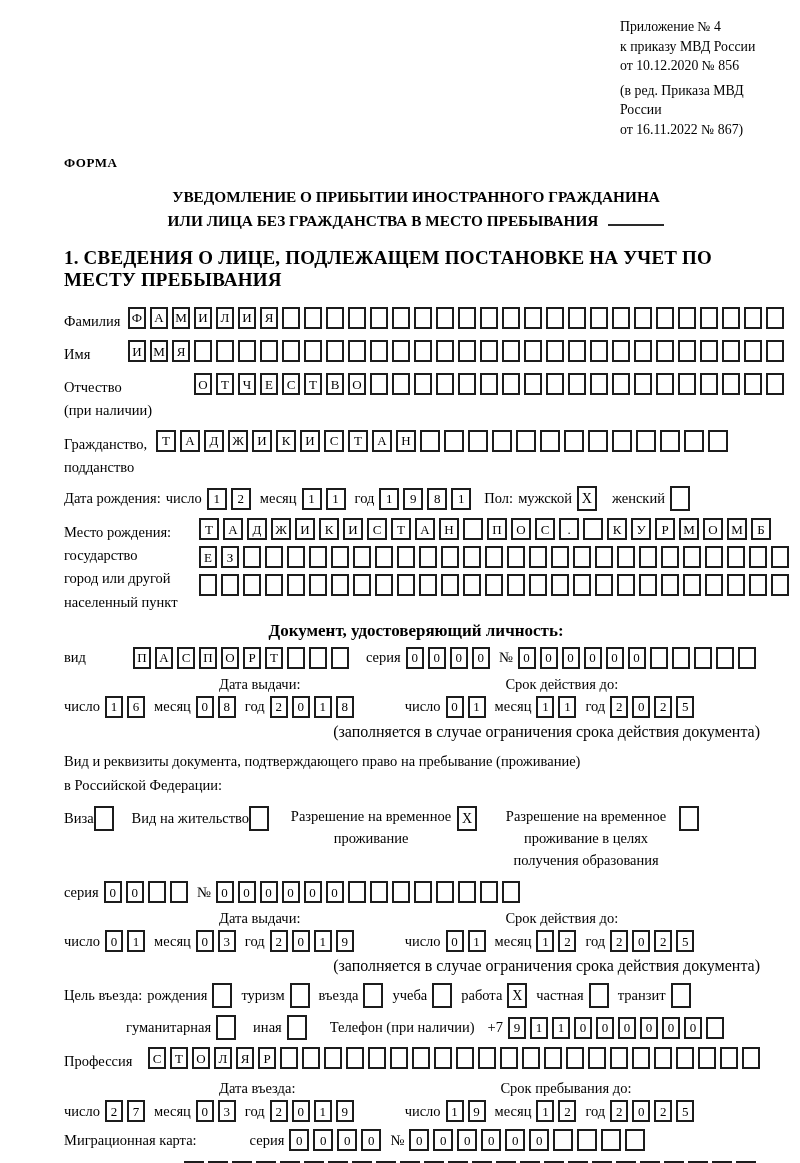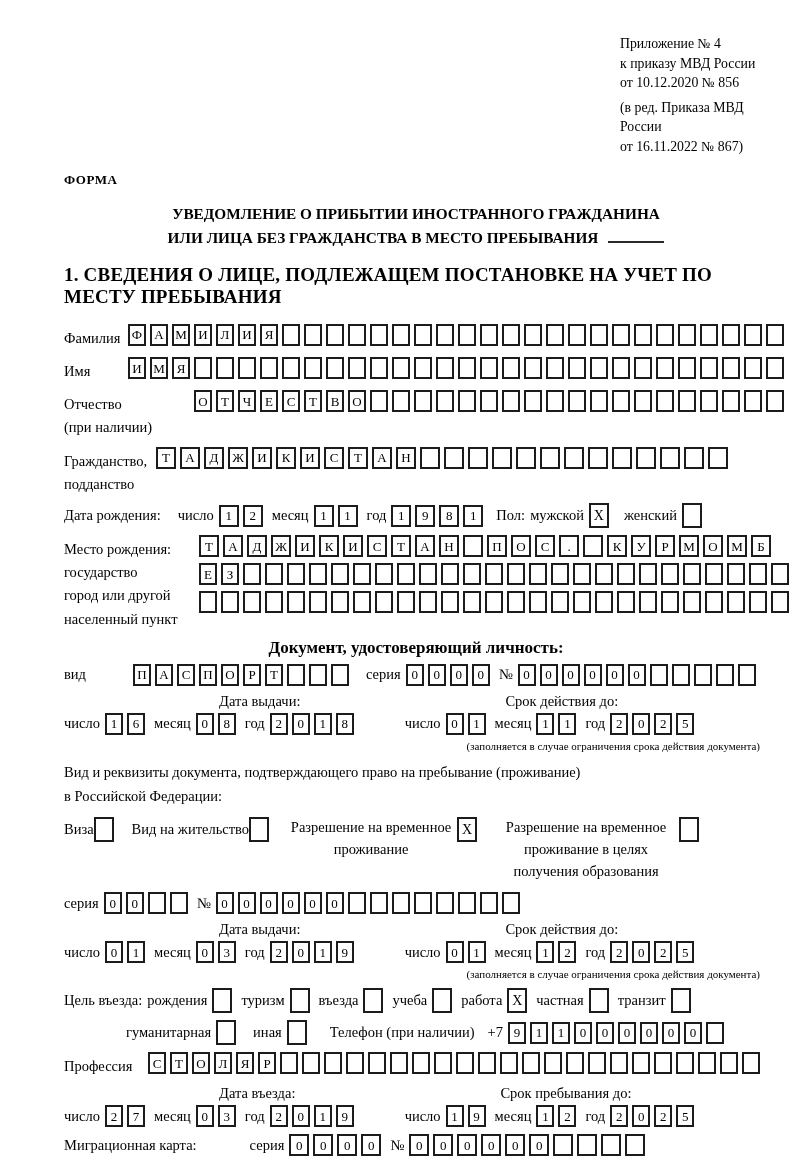--- a/index.html
+++ b/index.html
@@ -1,19 +1,19 @@
 <!DOCTYPE html>
 <html><head>
 <meta charset="utf-8">
 <style>
   html,body{margin:0;padding:0;background:#fff;}
   body{width:800px;height:1163px;overflow:hidden;color:#000;
        font-family:"Liberation Serif","DejaVu Serif",serif;font-size:14.5px;}
   .page{position:relative;width:800px;height:1163px;box-sizing:border-box;
-        padding:34px 32px 0 64px;}
+        padding:17px 32px 0 64px;}
   
   .appendix{margin-left:556px;font-size:13.8px;line-height:1.42;}
   .appendix .gap{margin-top:5px;}
   .form-label{text-align:left;font-weight:bold;font-size:13px;margin:16px 2px 14px 0;letter-spacing:.5px;}
   .doc-title{text-align:center;font-weight:bold;font-size:15.3px;line-height:1.55;margin-bottom:14px;}
   .blank-line{display:inline-block;width:56px;border-bottom:2px solid #2a2a2a;height:12px;margin-left:10px;}
   .section-heading{font-weight:bold;font-size:19px;margin:8px 0 16px;letter-spacing:.2px;}
   
   .frow{display:flex;align-items:flex-start;margin-bottom:7px;}
   .inline-row{display:flex;align-items:center;gap:5px;margin-bottom:7px;flex-wrap:nowrap;}
@@ -31,21 +31,21 @@
         display:flex;align-items:center;justify-content:center;flex:0 0 auto;
         font-size:13px;line-height:1;background:#fff;}
   .wide .cbox{width:20px;}
   .cb .cbox{width:20px;height:25px;font-size:14px;}
   
   .dg{display:flex;align-items:center;gap:5px;flex:0 0 auto;}
   .dg2{margin-left:42px;}
   .dheads{display:flex;font-size:14.5px;margin-bottom:3px;}
   .dh1{margin-left:155px;}
   .dh2{margin-left:205px;}
-  .note{font-size:11px;margin:-2px 0 8px;}
+  .note{font-size:16px;margin:-2px 0 8px;}
   .note.right{text-align:right;margin-right:8px;}
   .center-bold{text-align:center;font-weight:bold;font-size:17px;margin:2px 0 6px;}
   .intro{line-height:1.7;}
   .mb8{margin-bottom:8px;}
   
   .opts{display:flex;align-items:flex-start;margin:4px 0 10px;}
   .opts .lbl{padding-top:4px;}
   .optblock{text-align:center;line-height:1.5;flex:0 0 auto;}
   .ob170{width:172px;}
   .ob185{width:186px;}
@@ -211,21 +211,21 @@
         <span class="cbox"></span>
         <span class="cbox"></span>
         <span class="cbox"></span>
         <span class="cbox"></span>
         <span class="cbox"></span>
         <span class="cbox"></span>
       </span>
   </div>
 
   <div class="inline-row">
-    <span style="margin-right:12px">Дата рождения:</span>
+    <span style="">Дата рождения:</span>
     <span>число</span>
     <span class="boxes wide">
         <span class="cbox">1</span>
         <span class="cbox">2</span>
       </span>
     <span>месяц</span>
     <span class="boxes wide">
         <span class="cbox">1</span>
         <span class="cbox">1</span>
       </span>

